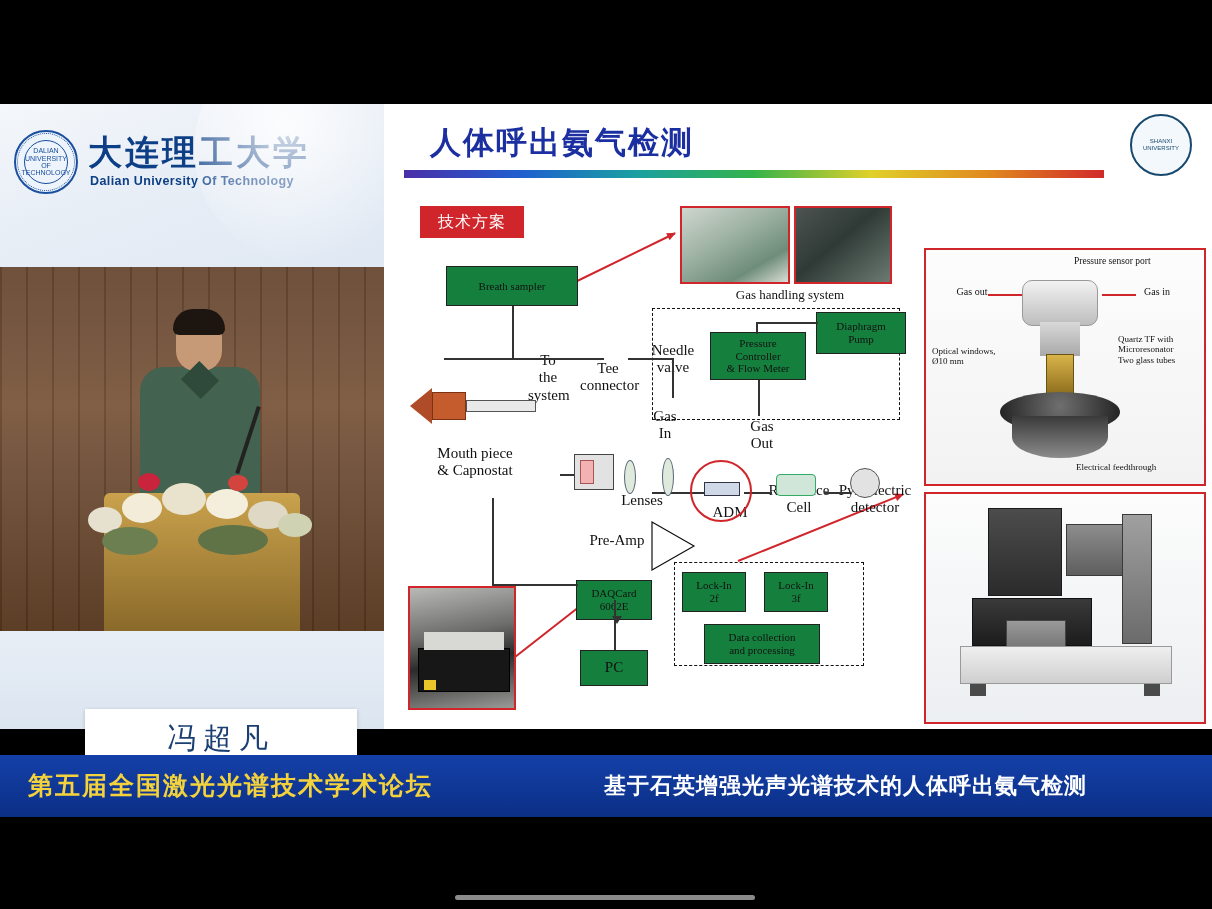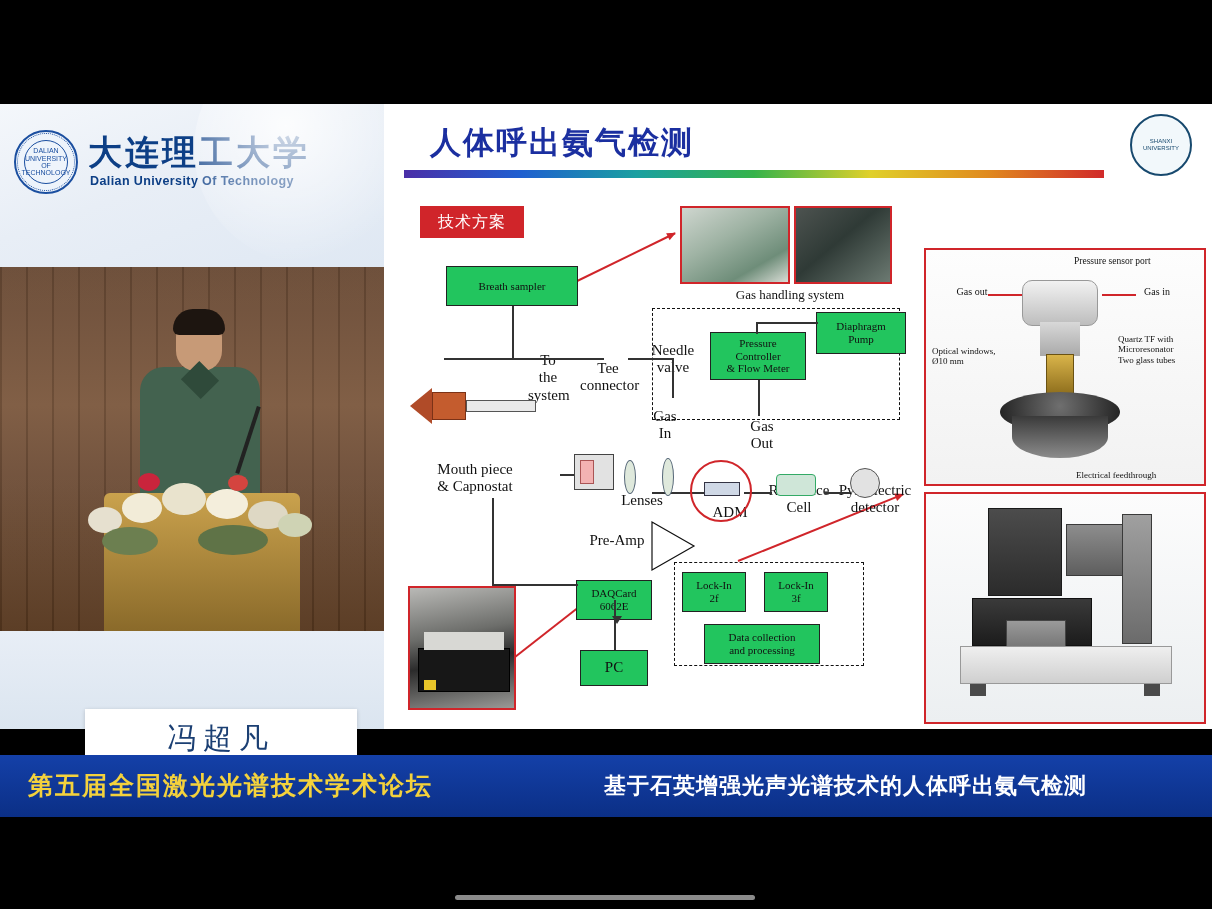--- a/index.html
+++ b/index.html
@@ -140,21 +140,21 @@
   .tech-badge {
     position: absolute; left: 36px; top: 102px; width: 104px; height: 32px;
     background: #d0252a; color: #fff;
     display: flex; align-items: center; justify-content: center;
     font-family: "DejaVu Sans", sans-serif; font-size: 16px; letter-spacing: 1px;
   }
 
   .diagram { position: absolute; left: 0; top: 88px; width: 828px; height: 537px; }
 
   .box {
-    position: absolute; border: 1px solid #222; background: #22c55e;
+    position: absolute; border: 1px solid #222; background: #15803d;
     display: flex; align-items: center; justify-content: center; text-align: center;
     font-size: 11px; color: #111; line-height: 1.15; padding: 2px;
     font-family: "Liberation Serif", serif;
   }
   .lbl {
     position: absolute; font-size: 15px; color: #111; line-height: 1.15;
     font-family: "Liberation Serif", serif; text-align: center;
   }
   .dashbox { position: absolute; border: 1px dashed #111; }
   .solidline { position: absolute; background: #333; }
@@ -281,21 +281,21 @@
 In</div>
         <div class="lbl" style="left:362px;top:226px;width:32px;white-space:pre-line;">Gas
 Out</div>
 
         <div class="box" style="left:326px;top:140px;width:96px;height:48px;white-space:pre-line;">Pressure
 Controller
 &amp; Flow Meter</div>
         <div class="box" style="left:432px;top:120px;width:90px;height:42px;white-space:pre-line;">Diaphragm
 Pump</div>
 
-        <div class="lbl" style="left:36px;top:232px;width:110px;white-space:pre-line;margin-top:37px;">Mouth piece
+        <div class="lbl" style="left:36px;top:216px;width:110px;white-space:pre-line;margin-top:37px;">Mouth piece
 &amp; Capnostat</div>
 
 
         <div class="lbl" style="left:232px;top:300px;width:52px;">Lenses</div>
         <div class="lbl" style="left:326px;top:312px;width:40px;">ADM</div>
         <div class="lbl" style="left:384px;top:290px;width:62px;white-space:pre-line;">Reference
 Cell</div>
         <div class="lbl" style="left:454px;top:290px;width:74px;white-space:pre-line;">Pyroelectric
 detector</div>
 
@@ -357,21 +357,21 @@
 
         <div class="right-panel rp-top" style="left:540px;top:56px;width:282px;height:238px;">
           <div class="lbl" style="left:148px;top:6px;width:130px;font-size:9.5px;text-align:left;">Pressure sensor port</div>
           <div class="lbl" style="left:18px;top:36px;width:56px;font-size:10px;">Gas out</div>
           <div class="lbl" style="left:206px;top:36px;width:50px;font-size:10px;">Gas in</div>
           <div class="lbl" style="left:192px;top:84px;width:88px;font-size:9px;text-align:left;white-space:pre-line;">Quartz TF with
 Microresonator
 Two glass tubes</div>
           <div class="lbl" style="left:6px;top:96px;width:76px;font-size:9px;text-align:left;white-space:pre-line;">Optical windows,
 Ø10 mm</div>
-          <div class="lbl" style="left:150px;top:220px;width:126px;font-size:9px;text-align:left;">Electrical feedthrough</div>
+          <div class="lbl" style="left:150px;top:212px;width:126px;font-size:9px;text-align:left;">Electrical feedthrough</div>
 
           <div style="position:absolute;left:96px;top:30px;width:76px;height:46px;border-radius:10px;background:linear-gradient(180deg,#f2f2f2,#bdbdbd);border:1px solid #999;"></div>
           <div style="position:absolute;left:114px;top:72px;width:40px;height:34px;background:linear-gradient(180deg,#d8d8d8,#a9a9a9);"></div>
           <div style="position:absolute;left:120px;top:104px;width:28px;height:42px;background:linear-gradient(180deg,#d9b44a,#8d6d1c);border:1px solid #6a5213;"></div>
           <div style="position:absolute;left:74px;top:142px;width:120px;height:40px;border-radius:50%;background:radial-gradient(circle at 50% 35%, #6f6f6f, #1e1e1e);"></div>
           <div style="position:absolute;left:86px;top:166px;width:96px;height:42px;border-radius:0 0 50% 50%;background:linear-gradient(180deg,#3a3a3a,#8c8c8c);"></div>
           <div style="position:absolute;left:62px;top:44px;width:34px;height:2px;background:#d0252a;"></div>
           <div style="position:absolute;left:176px;top:44px;width:34px;height:2px;background:#d0252a;"></div>
         </div>
 

